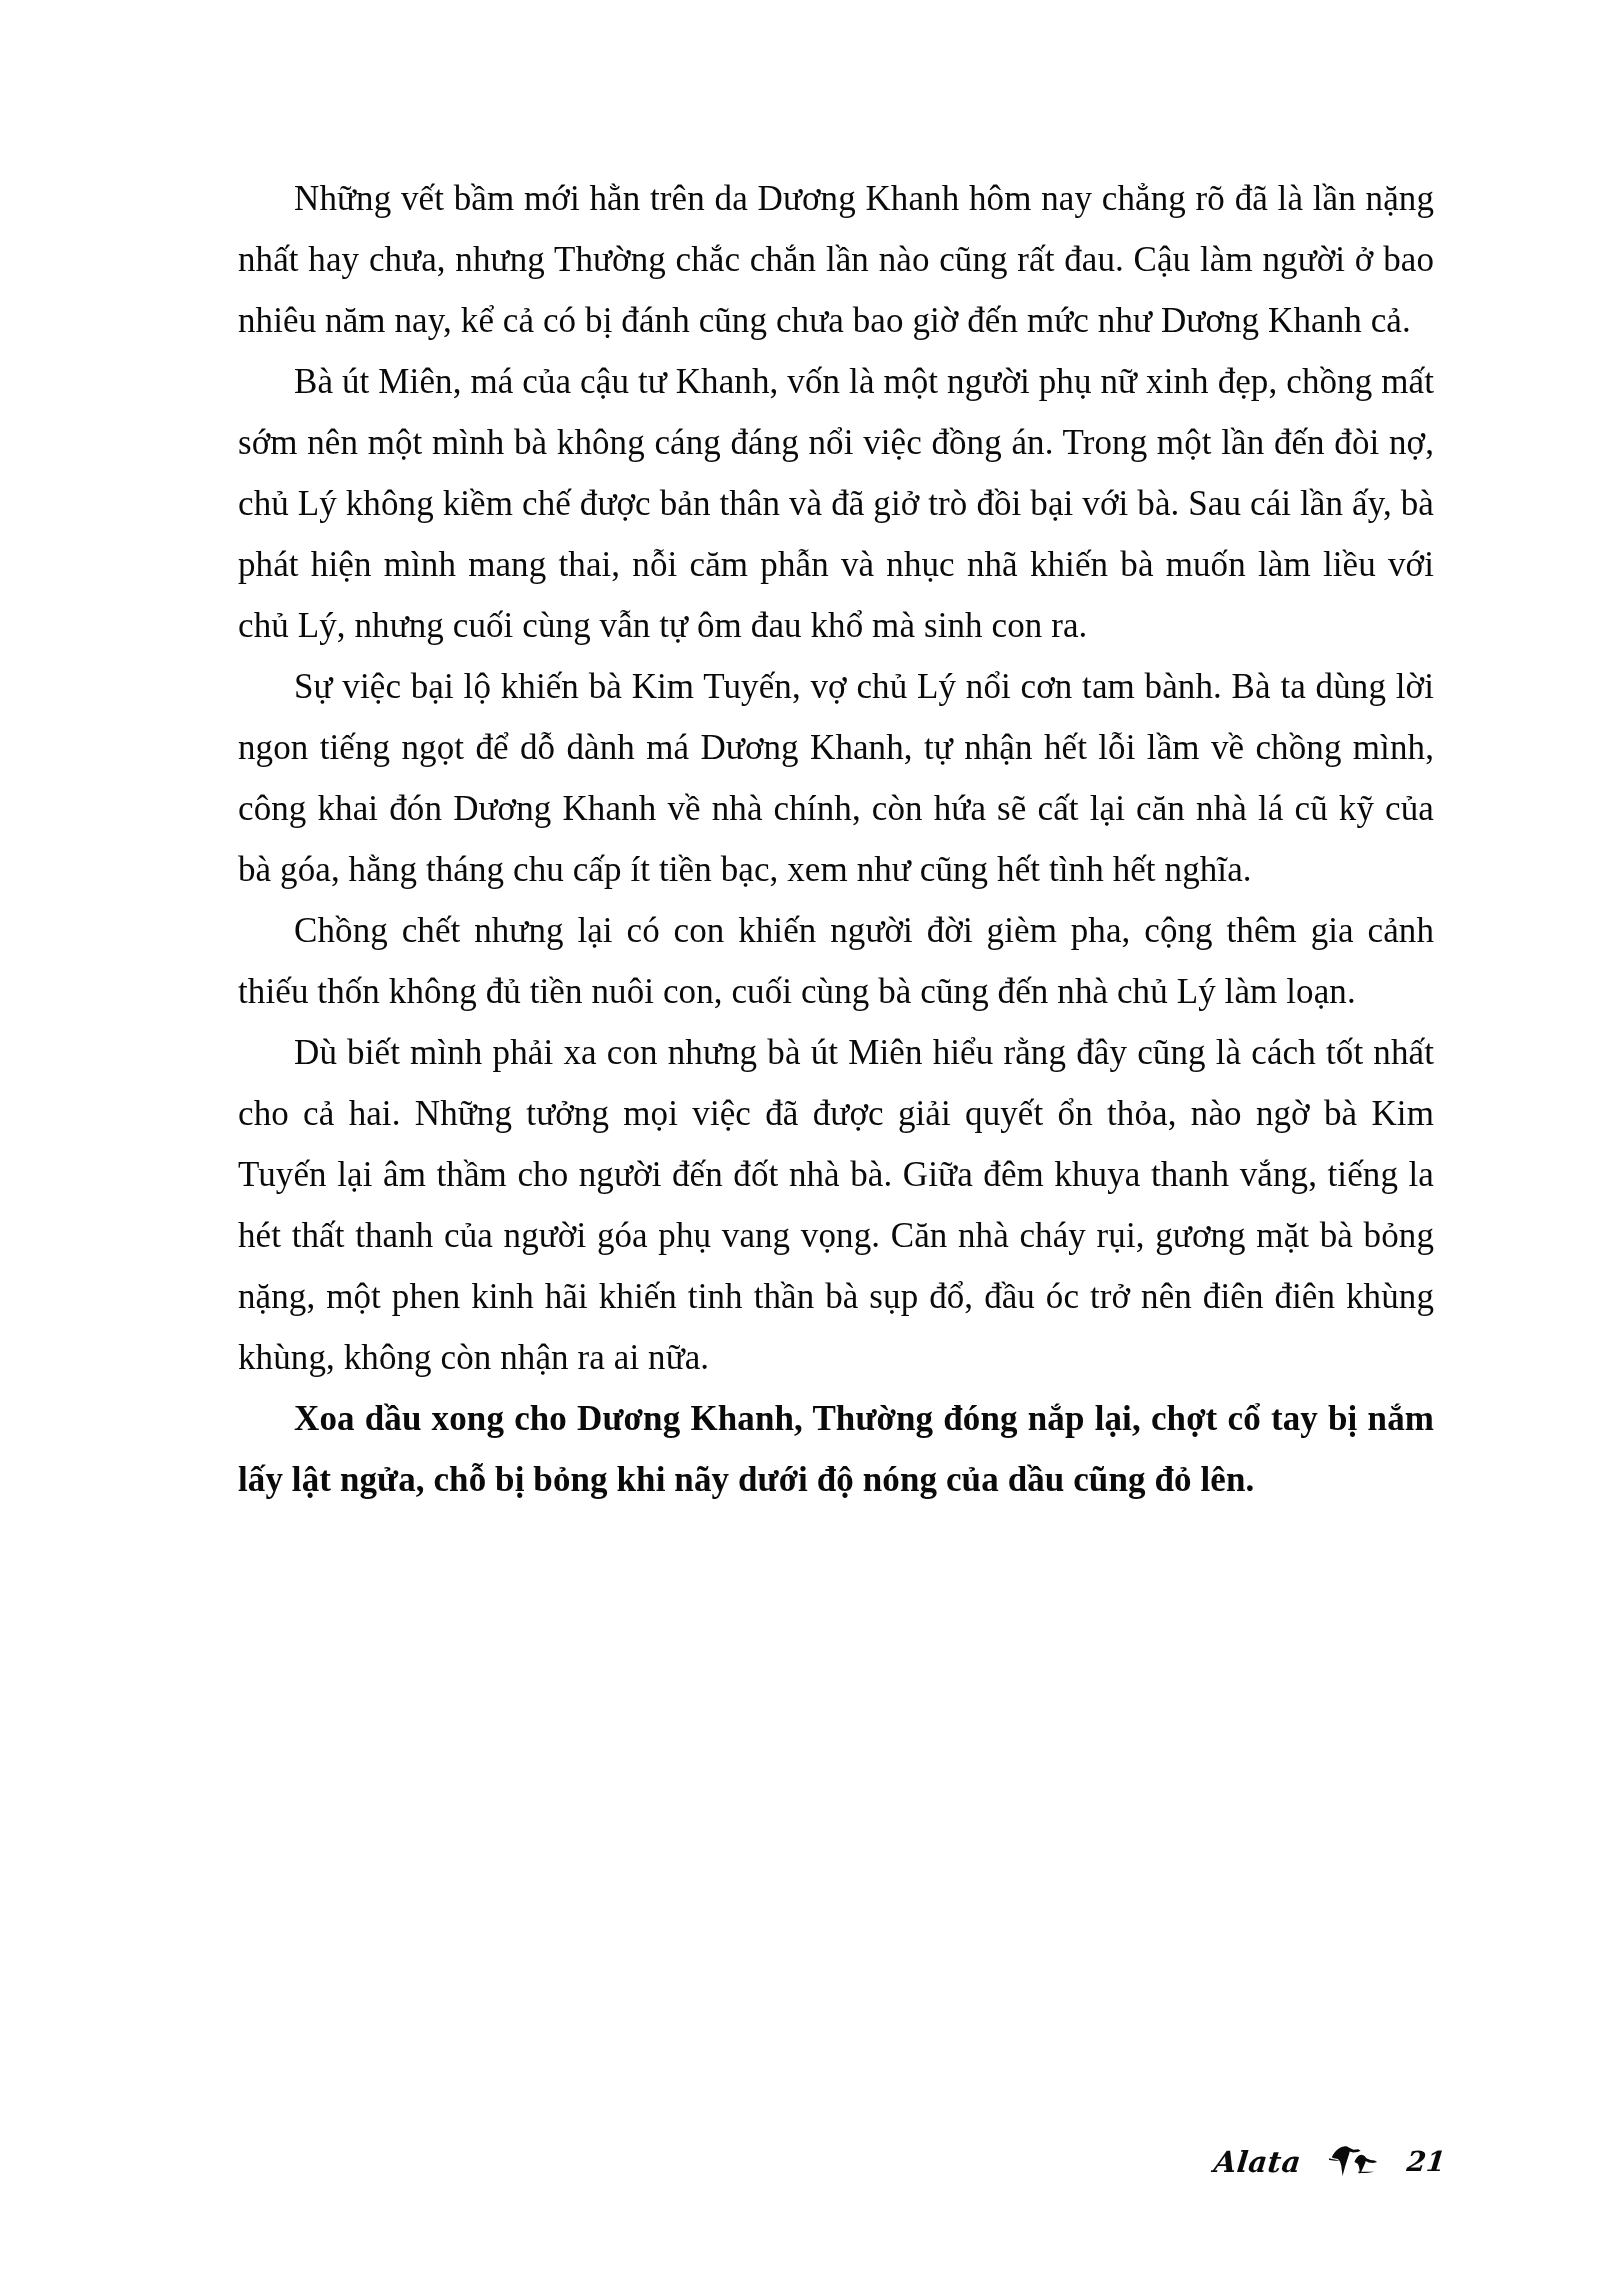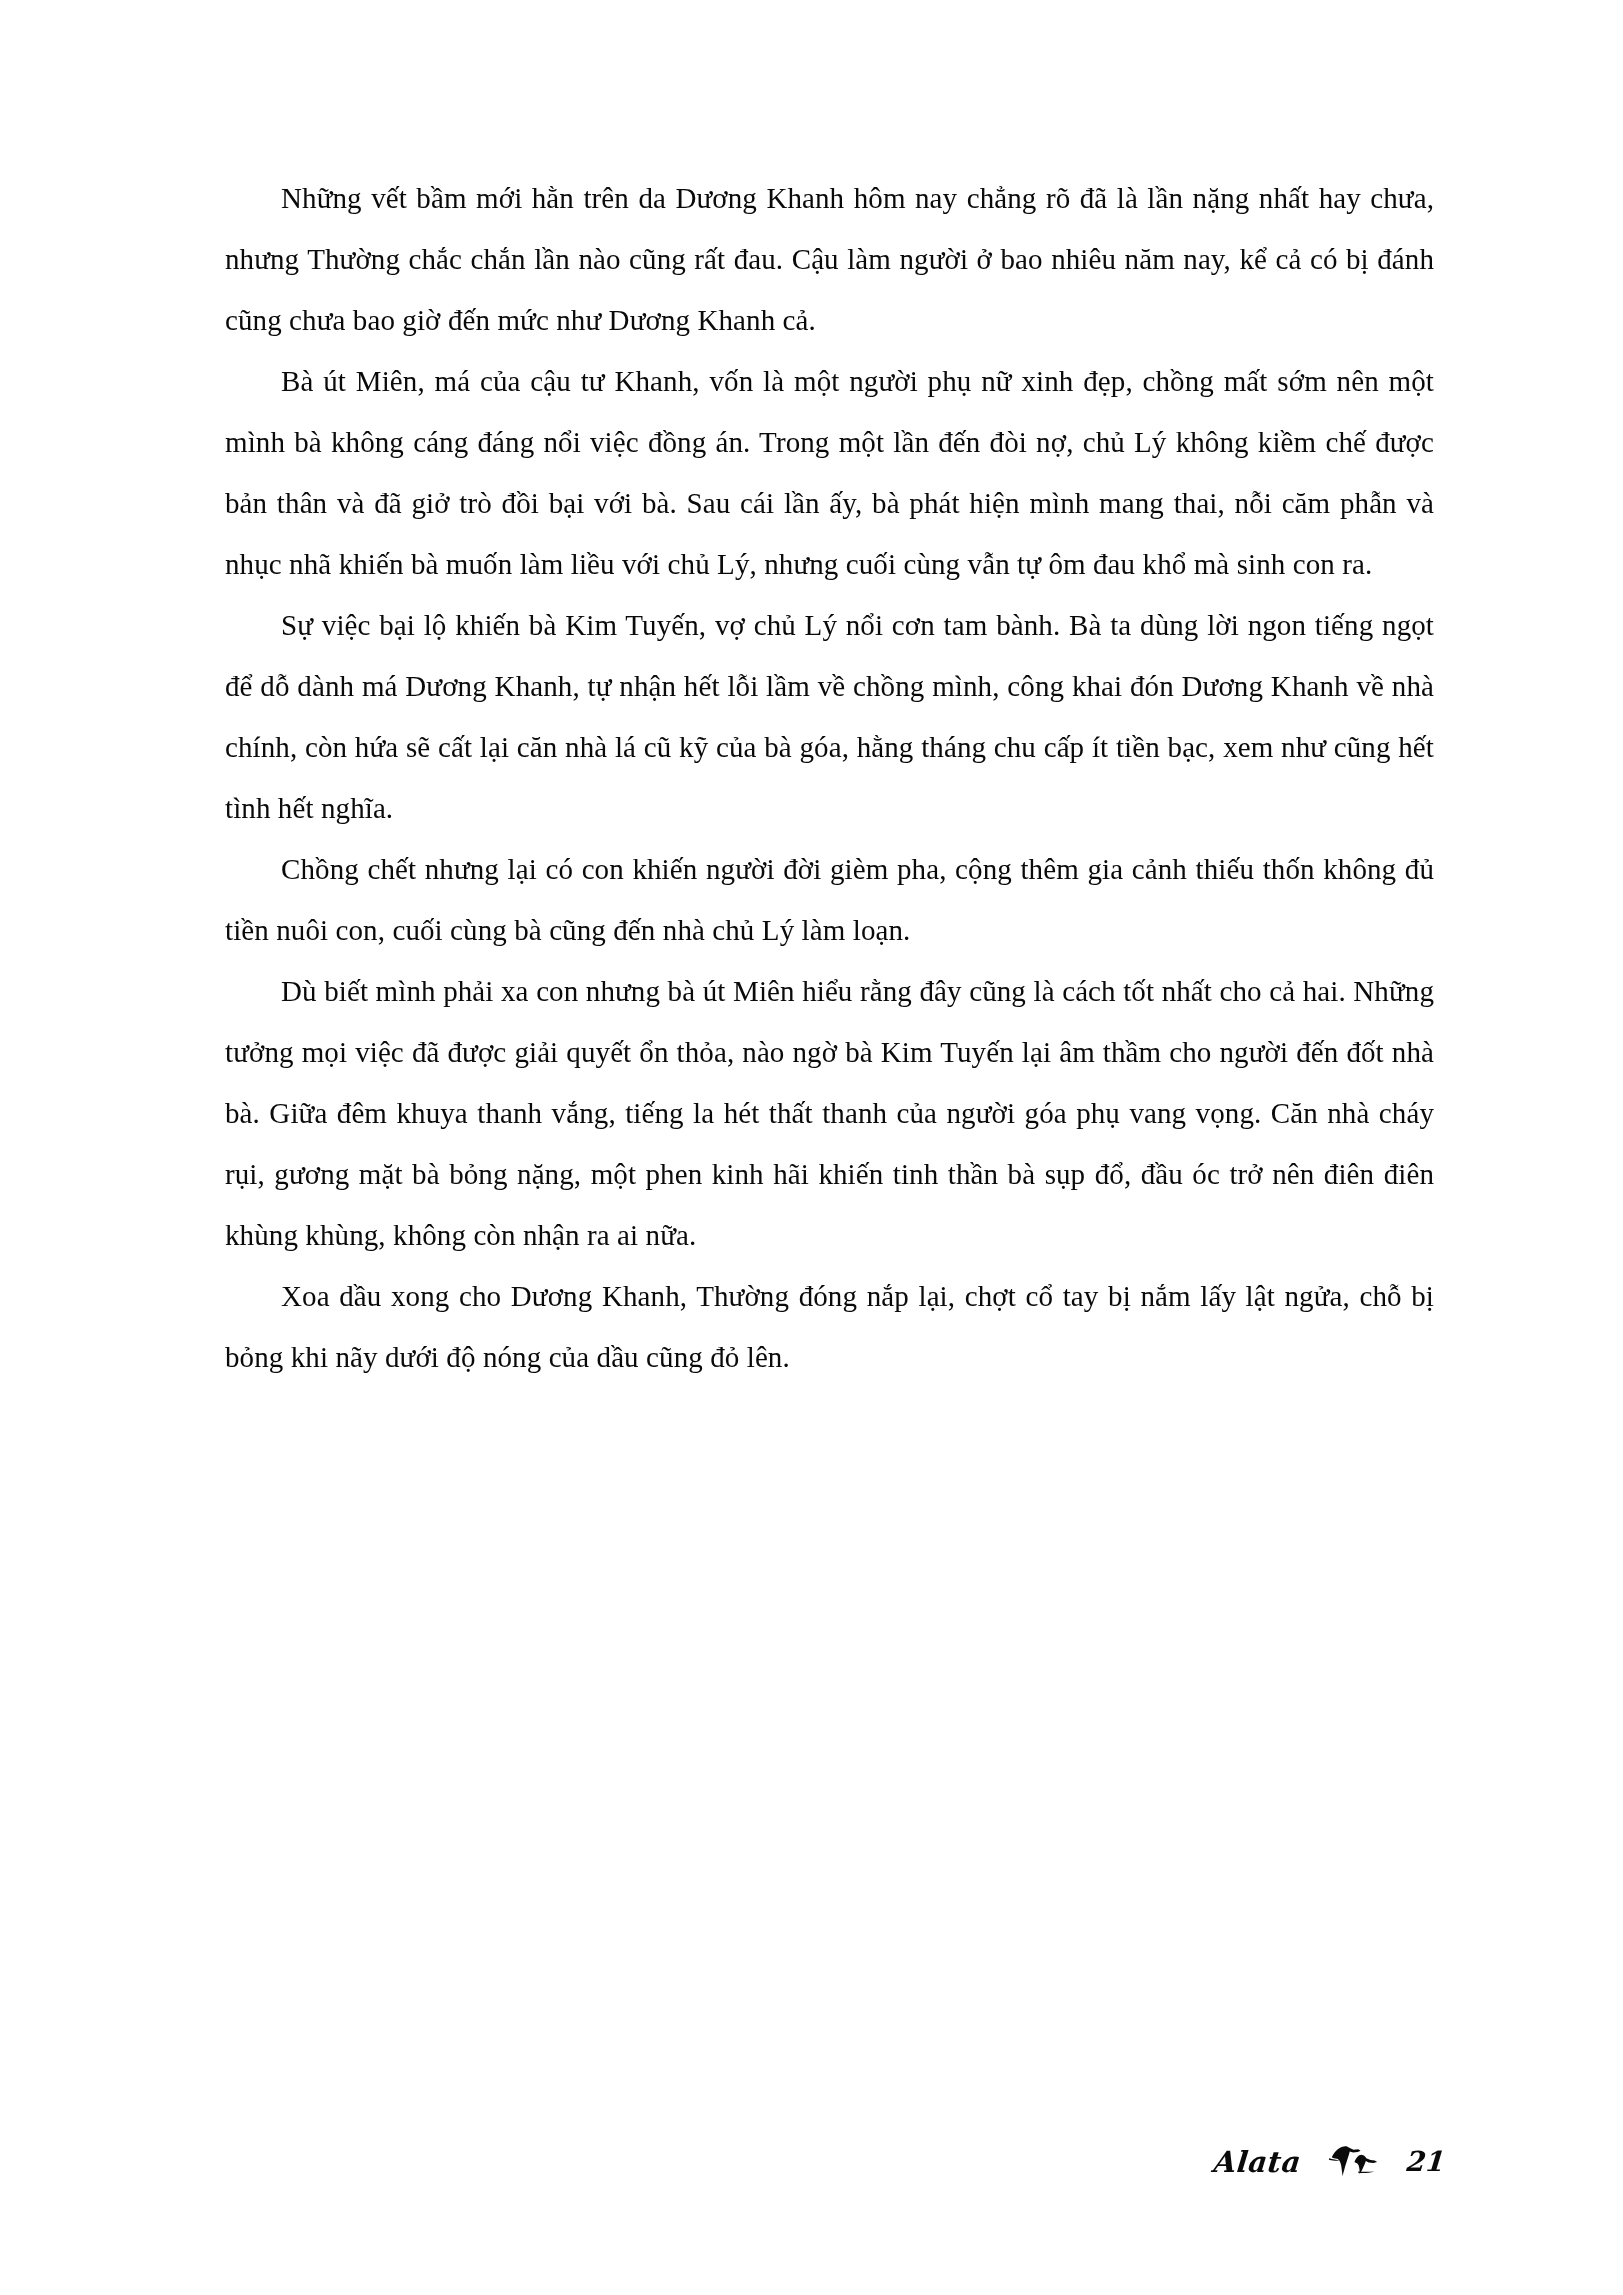--- a/index.html
+++ b/index.html
@@ -18,34 +18,35 @@
   }
 
   .text-column {
     position: absolute;
     left: 225px;
     top: 168px;
     width: 1209px;
   }
 
   .para {
-    margin: 0 0 0 0;
+    margin: 0 0 0 13px;
     text-indent: 56px;
     text-align: justify;
     text-justify: inter-word;
     font-family: "Liberation Serif", "DejaVu Serif", serif;
-    font-size: 29px;
+    font-size: 35px;
     line-height: 61px;
     color: #0a0a0a;
     letter-spacing: 0.1px;
     -webkit-font-smoothing: antialiased;
   }
 
   .para:last-child {
     margin-bottom: 0;
+    font-weight: bold;
   }
 
   
 
   .footer {
     position: absolute;
     left: 0;
     right: 0;
     top: 2131px;
     height: 62px;

